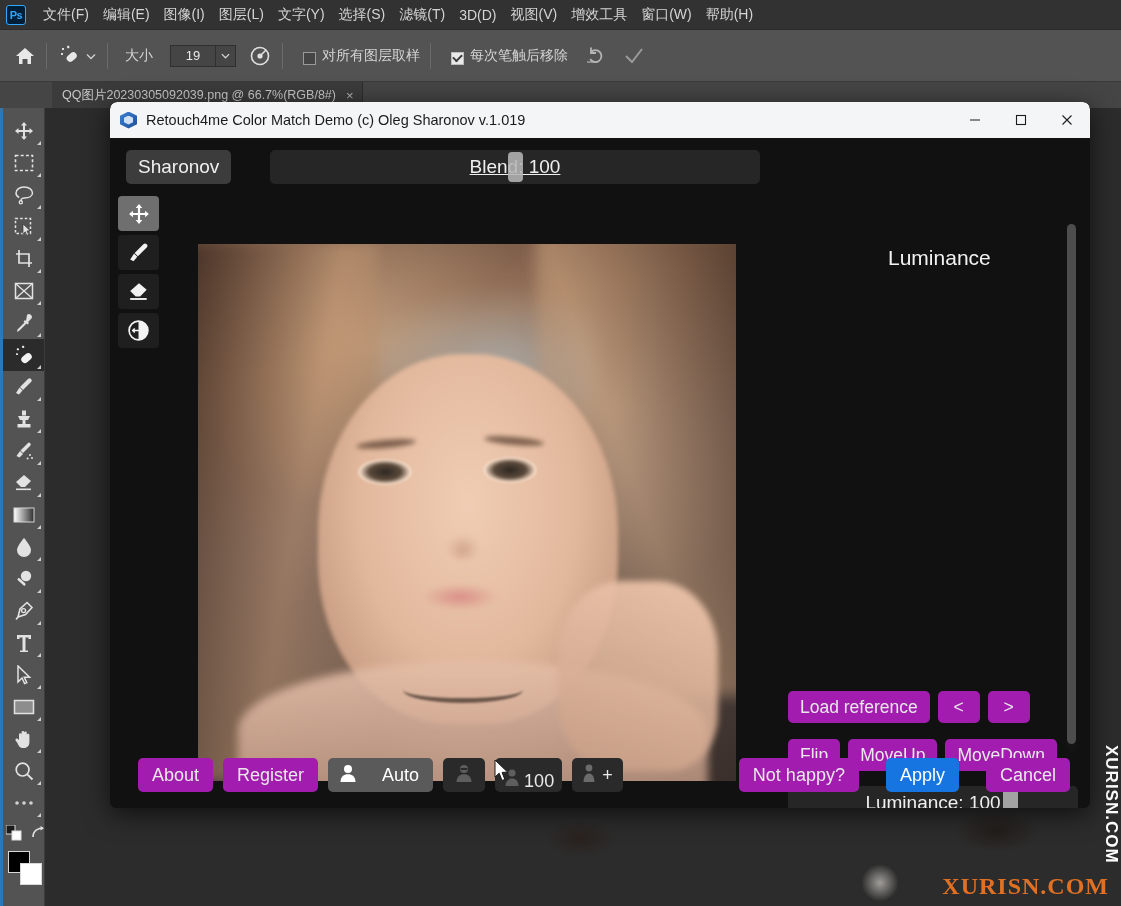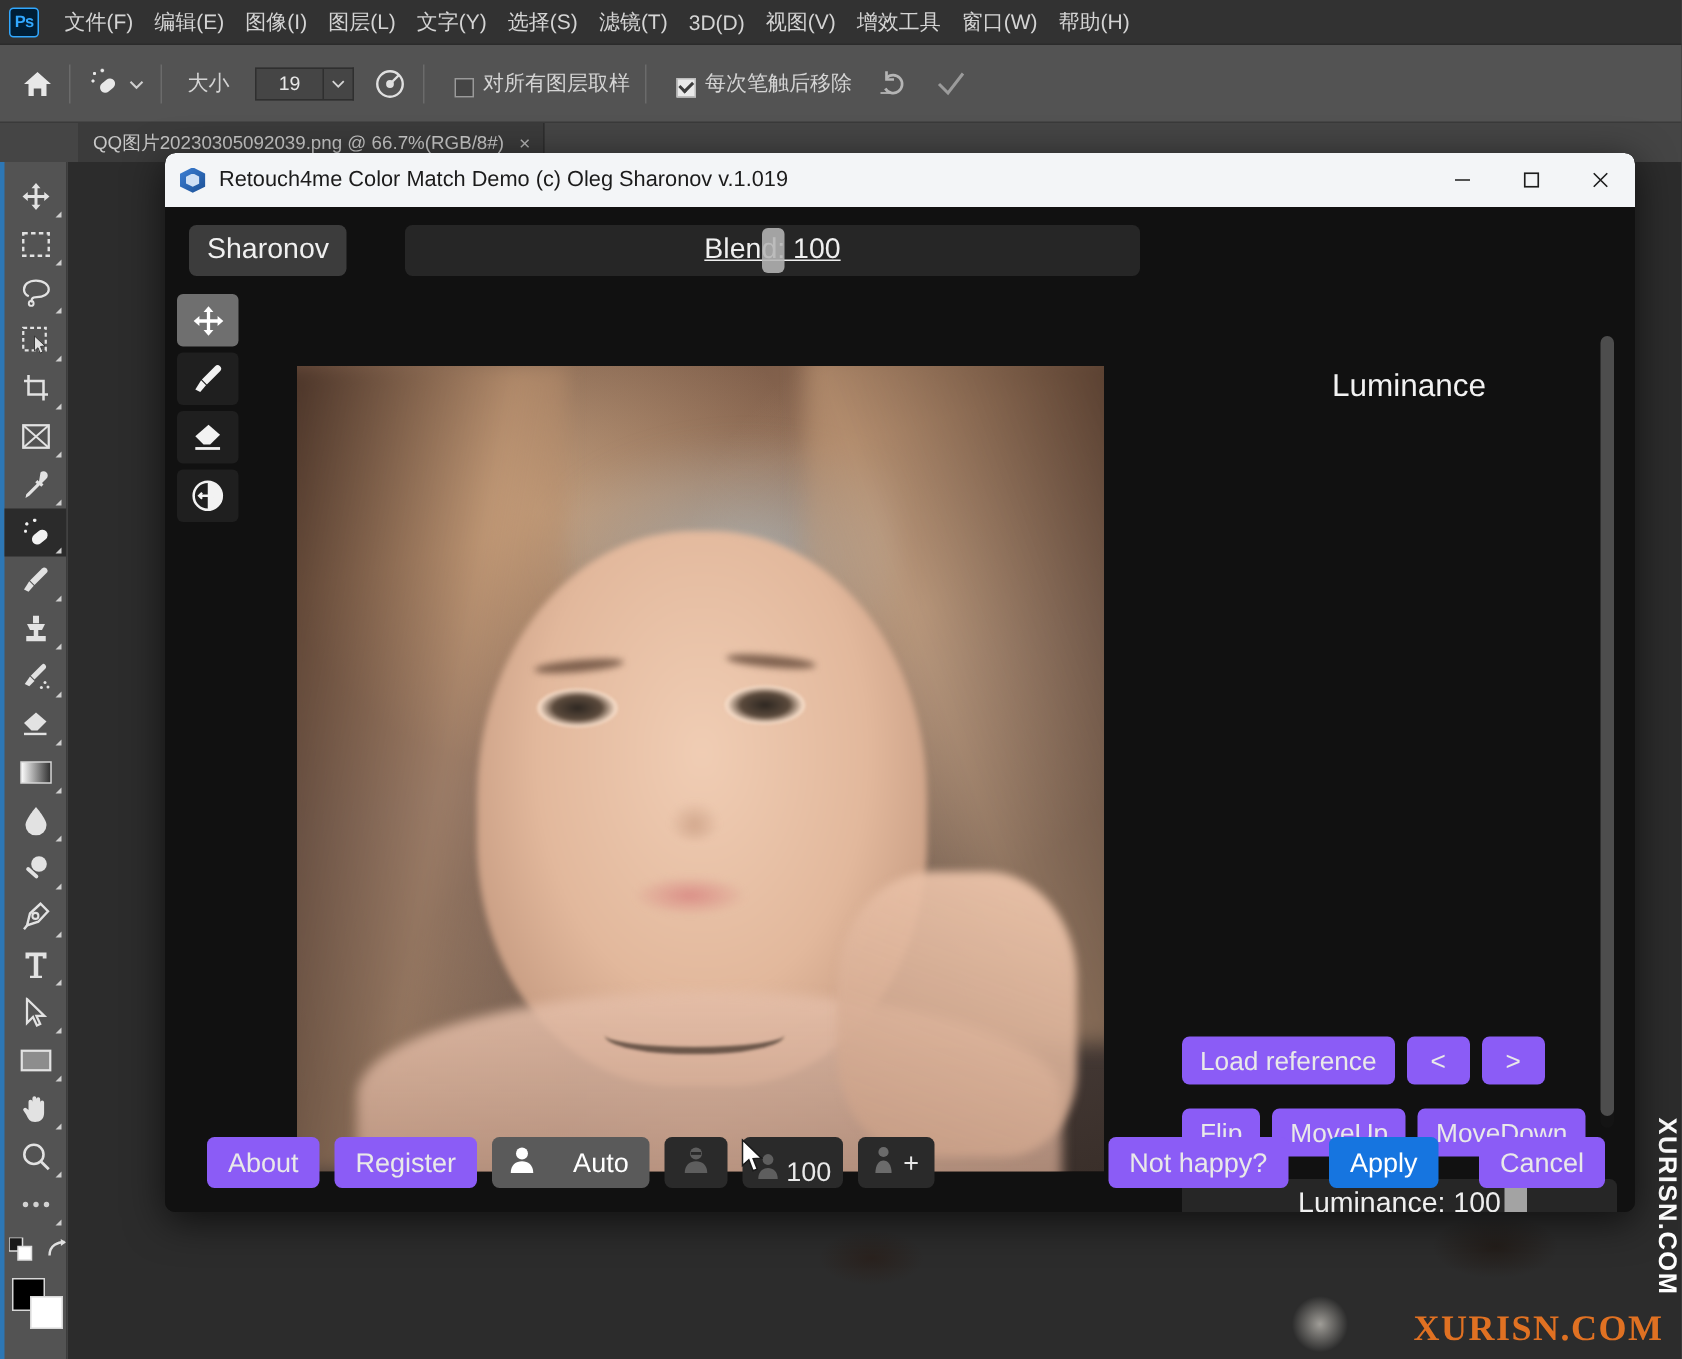--- a/index.html
+++ b/index.html
@@ -165,21 +165,21 @@
   .r4m-titletext { font-size: 14.5px; color: #1b1b1b; white-space: nowrap; }
   .r4m-winbtns { margin-left: auto; display: flex; height: 36px; }
   .r4m-winbtn {
     width: 46px; height: 36px; display: flex; align-items: center; justify-content: center;
     color: #1d1d1d;
   }
 
   .r4m-body { position: relative; height: 670px; background: #111111; }
 
   .btn {
-    background: #8b5cf6; color: #e9e9e9; border: none; border-radius: 5px;
+    background: #a21caf; color: #e9e9e9; border: none; border-radius: 5px;
     font-size: 17px; font-family: "Liberation Sans", sans-serif;
     display: inline-flex; align-items: center; justify-content: center;
     cursor: default; white-space: nowrap;
   }
 
   
   .r4m-toprow { position: absolute; left: 10px; top: 12px; right: 10px; height: 34px; }
   .btn-original {
     position: absolute; left: 6px; top: 0; height: 34px; padding: 0 12px;
     background: #3c3c3c; font-size: 19px; color:#f0f0f0;

